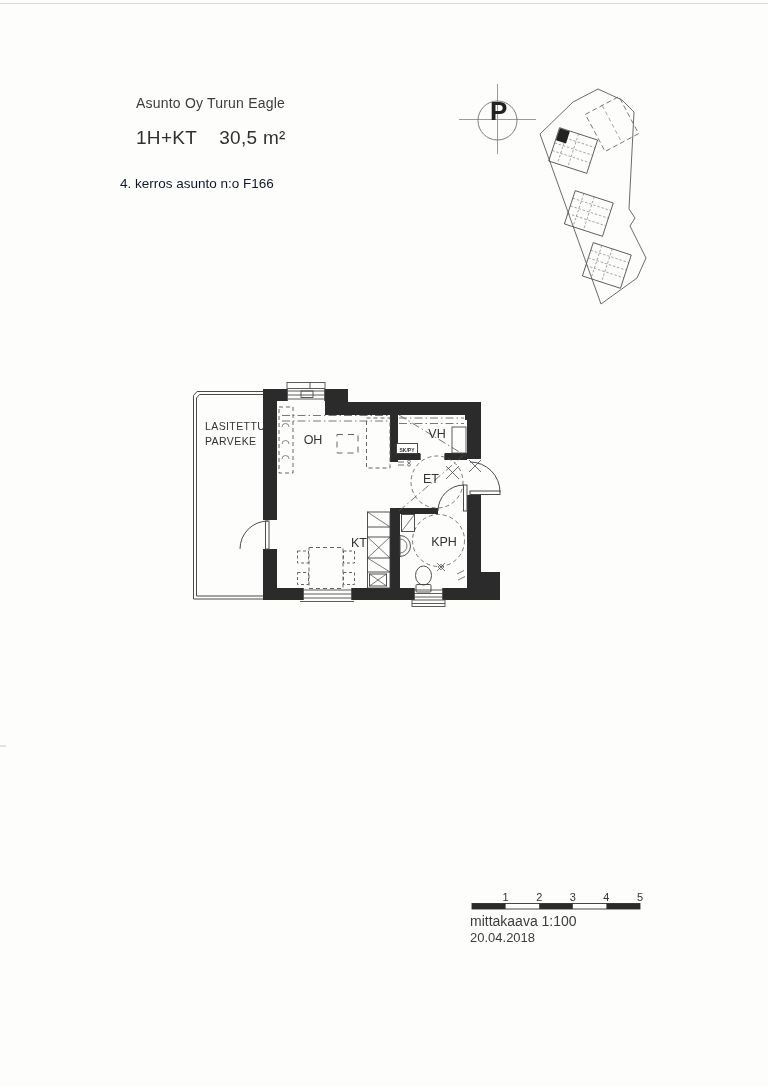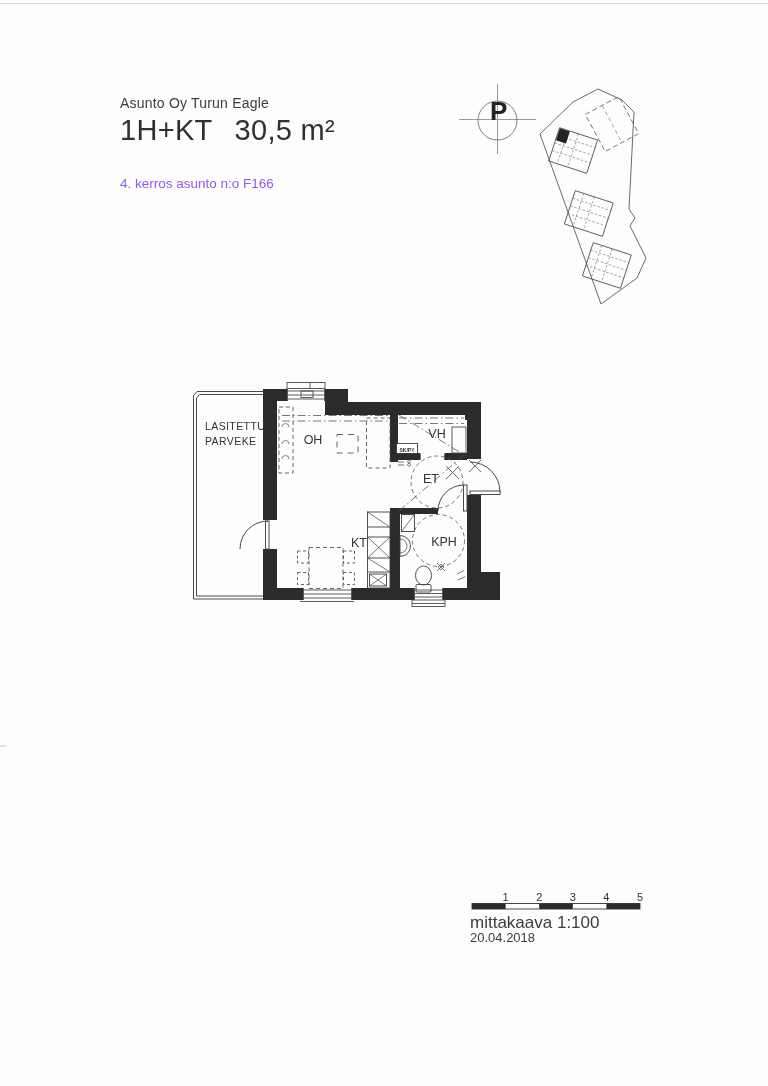--- a/index.html
+++ b/index.html
@@ -6,27 +6,27 @@
   body{
     width:768px;height:1086px;
     background:#fdfdfc;
     font-family:"Liberation Sans","DejaVu Sans",sans-serif;
     color:#3a3a3a;
     position:relative;
     overflow:hidden;
   }
   .hairline-top{position:absolute;top:3px;left:0;width:768px;height:1px;background:#d9d9d6;}
   .edge-mark{position:absolute;top:745px;left:0;width:6px;height:2px;background:#e2e2df;}
-  .header{position:absolute;left:120px;top:95px;}
+  .header{position:absolute;left:136px;top:95px;}
   .company{font-size:14px;letter-spacing:.2px;color:#3c3c3c;}
-  .title{margin-top:3px;font-size:29px;color:#303030;letter-spacing:.3px;}
+  .title{margin-top:16px;font-size:19px;color:#303030;letter-spacing:.3px;}
   .title .gap{display:inline-block;width:22px;}
-  .apartments{position:absolute;left:120px;top:172px;font-size:13.5px;line-height:24px;color:#8b5cf6;}
+  .apartments{position:absolute;left:120px;top:172px;font-size:13.5px;line-height:24px;color:#0f172a;}
   .svg-abs{position:absolute;}
-  .scale-text{position:absolute;left:470px;top:913px;font-size:17px;color:#3c3c3c;text-align:right;}
+  .scale-text{position:absolute;left:470px;top:913px;font-size:14px;color:#3c3c3c;text-align:right;}
   .date-text{position:absolute;left:470px;top:930px;font-size:13px;color:#3c3c3c;}
   svg text{font-family:"Liberation Sans","DejaVu Sans",sans-serif;}
 </style>
 </head>
 <body>
 
 <div class="hairline-top"></div>
 <div class="edge-mark"></div>
 
 <div class="header">

